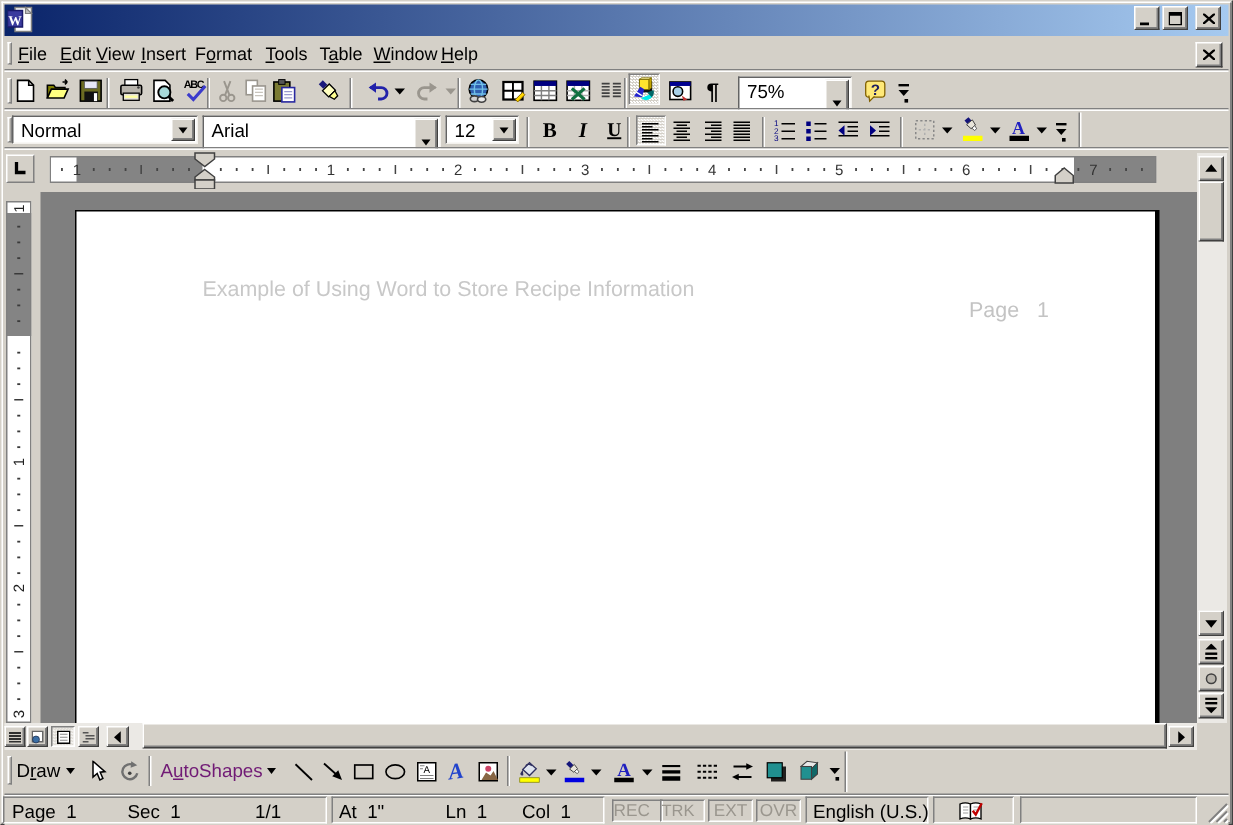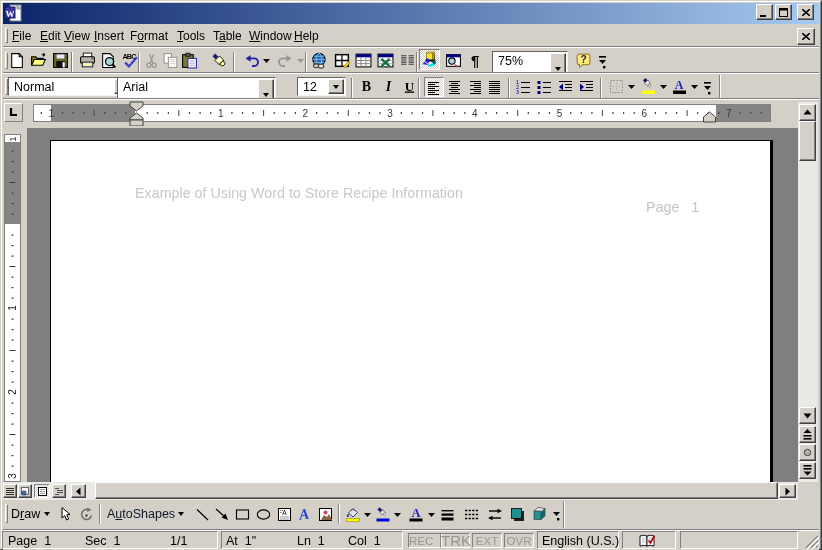--- a/index.html
+++ b/index.html
@@ -254,21 +254,21 @@
 <div class="abs" style="left:3px;top:72px;width:816px;height:1px;background:#808080"></div>
 <div class="abs" style="left:3px;top:73px;width:816px;height:1px;background:#fff"></div>
 <div class="abs" style="left:3px;top:74px;width:816px;height:25px;background:#d4d0c8"></div>
 <div class="grip" style="left:5px;top:78px;height:17px"></div>
 <div class="combo" style="left:8px;top:77px;width:124px;height:19px">
     <div class="ctext">Normal</div>
     <div class="dd">
       <div class="tri"></div>
     </div>
   </div>
-<div class="combo" style="left:117px;top:77px;width:159px;height:35px">
+<div class="combo" style="left:135px;top:77px;width:159px;height:35px">
     <div class="ctext">Arial</div>
     <div class="dd">
       <div class="tri"></div>
     </div>
   </div>
 <div class="combo" style="left:297px;top:77px;width:49px;height:19px">
     <div class="ctext">12</div>
     <div class="dd">
       <div class="tri"></div>
     </div>
@@ -632,21 +632,21 @@
     </svg>
   </div>
 <div class="btn" style="left:76px;top:503px;width:20px;height:22px">
     <svg width="15" height="15">
       <path d="M12.5 8.5 a5 5 0 1 1 -2.4-5.4" fill="none" stroke="#707070" stroke-width="1.6"></path>
       <path d="M8.5 0.5 l4 2.6 l-4.4 1.8 z" fill="#707070"></path>
       <circle cx="7.5" cy="8.5" r="1.2" fill="#404040"></circle>
     </svg>
   </div>
 <div class="sep" style="left:99px;top:504px"></div>
-<div class="abs" style="left:107px;top:507px;font-size:12.5px;color:#0f172a">A<span style="text-decoration:underline">u</span>toShapes</div>
+<div class="abs" style="left:107px;top:507px;font-size:12.5px;color:#701a75">A<span style="text-decoration:underline">u</span>toShapes</div>
 <div class="abs" style="left:178px;top:512px">
     <div class="tri" style="border-top-color:#000"></div>
   </div>
 <div class="btn" style="left:192px;top:503px;width:20px;height:22px">
     <svg width="15" height="15">
       <path d="M2 2.5 L13 13" stroke="#000" stroke-width="1.2"></path>
     </svg>
   </div>
 <div class="btn" style="left:212px;top:503px;width:20px;height:22px">
     <svg width="15" height="15">
@@ -769,21 +769,21 @@
 <div class="abs" style="left:3px;top:531px;width:816px;height:19px;background:#d4d0c8"></div>
 <div class="abs sunkbox" style="left:2px;top:531px;width:216px;height:18px"></div>
 <div class="abs sunkbox" style="left:221px;top:531px;width:182px;height:18px"></div>
 <div class="abs" style="left:8px;top:534px;font-size:12.5px;color:#000">Page&nbsp;&nbsp;1</div>
 <div class="abs" style="left:85px;top:534px;font-size:12.5px;color:#000">Sec&nbsp;&nbsp;1</div>
 <div class="abs" style="left:170px;top:534px;font-size:12.5px;color:#000">1/1</div>
 <div class="abs" style="left:226px;top:534px;font-size:12.5px;color:#000">At&nbsp;&nbsp;1"</div>
 <div class="abs" style="left:297px;top:534px;font-size:12.5px;color:#000">Ln&nbsp;&nbsp;1</div>
 <div class="abs" style="left:348px;top:534px;font-size:12.5px;color:#000">Col&nbsp;&nbsp;1</div>
 <div class="abs sunkbox" style="left:408px;top:533px;width:34px;height:15px;font-size:11.5px;color:#9a968e;text-align:left;line-height:14px">REC</div>
-<div class="abs sunkbox" style="left:440px;top:533px;width:30px;height:15px;font-size:15px;color:#9a968e;text-align:right;line-height:14px">TRK</div>
+<div class="abs sunkbox" style="left:440px;top:533px;width:30px;height:15px;font-size:11px;color:#9a968e;text-align:left;line-height:14px">TRK</div>
 <div class="abs sunkbox" style="left:472px;top:533px;width:30px;height:15px;font-size:11.5px;color:#9a968e;text-align:center;line-height:14px">EXT</div>
 <div class="abs sunkbox" style="left:504px;top:533px;width:30px;height:15px;font-size:11.5px;color:#9a968e;text-align:center;line-height:14px">OVR</div>
 <div class="abs sunkbox" style="left:537px;top:531px;width:82px;height:18px"></div>
 <div class="abs" style="left:542px;top:534px;font-size:12.5px;color:#000">English (U.S.)</div>
 <svg class="abs" style="left:639px;top:533px" width="17" height="15" viewBox="0 0 17 15">
 <path d="M1 3 Q4.5 1.5 8 3 L8 13 Q4.5 11.5 1 13 z" fill="#fff" stroke="#000" stroke-width="0.9"></path>
 <path d="M15 3 Q11.5 1.5 8 3 L8 13 Q11.5 11.5 15 13 z" fill="#fff" stroke="#000" stroke-width="0.9"></path>
 <path d="M3 5 h3.5 M3 7 h3.5 M3 9 h3.5 M10 5 h3.5 M10 7 h3.5" stroke="#a0a0a0" stroke-width="0.7"></path>
 <path d="M9.5 7.5 l2 2.5 L15.5 2.5" fill="none" stroke="#c00000" stroke-width="1.6"></path>
 </svg>

